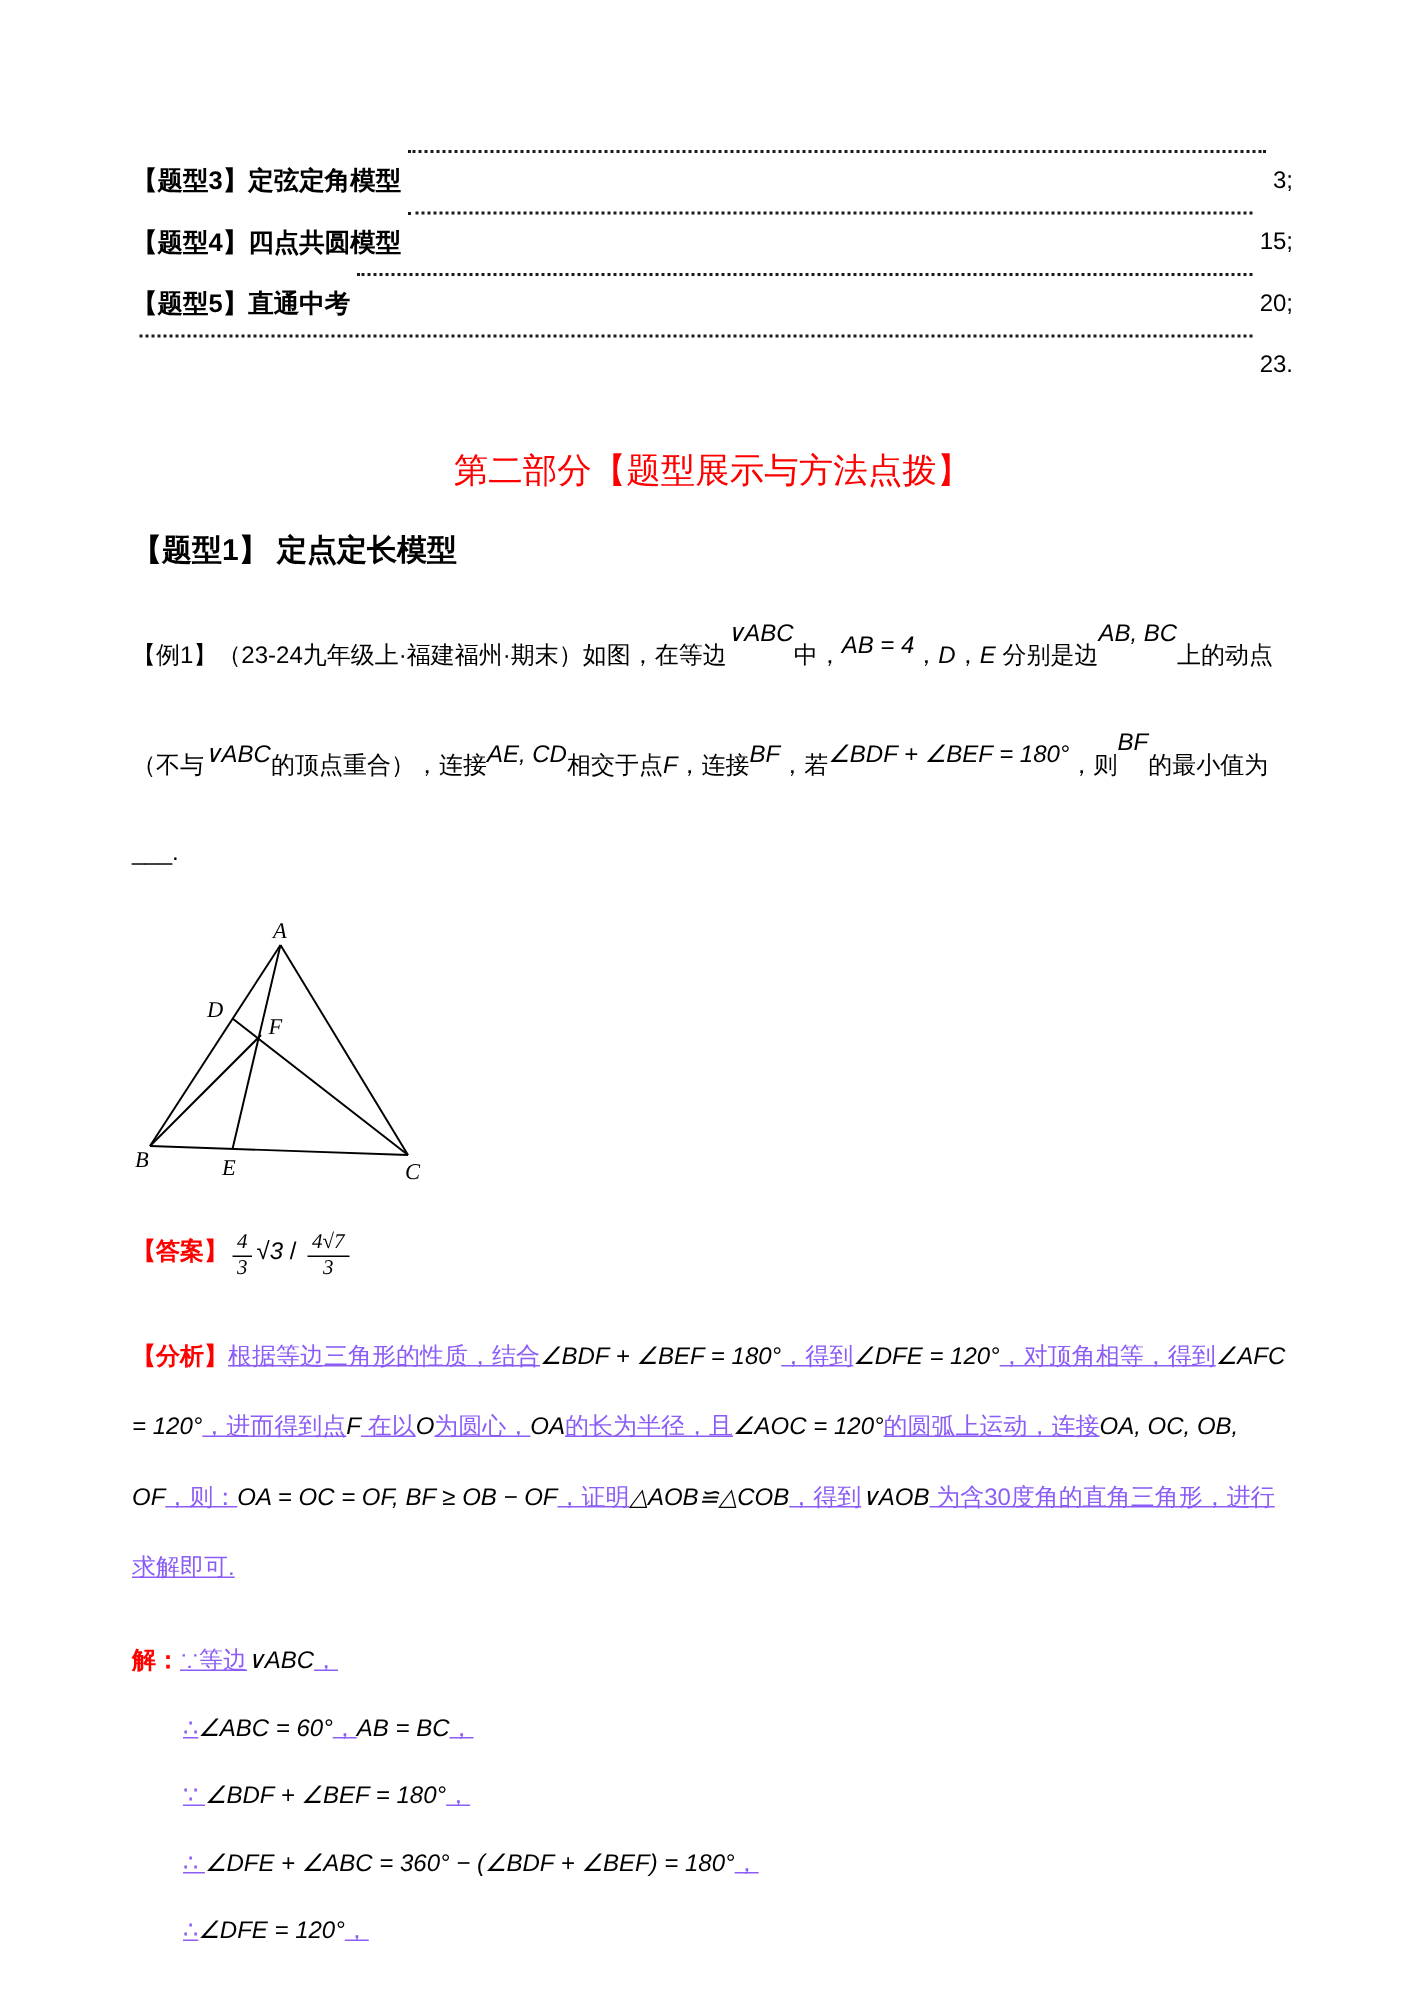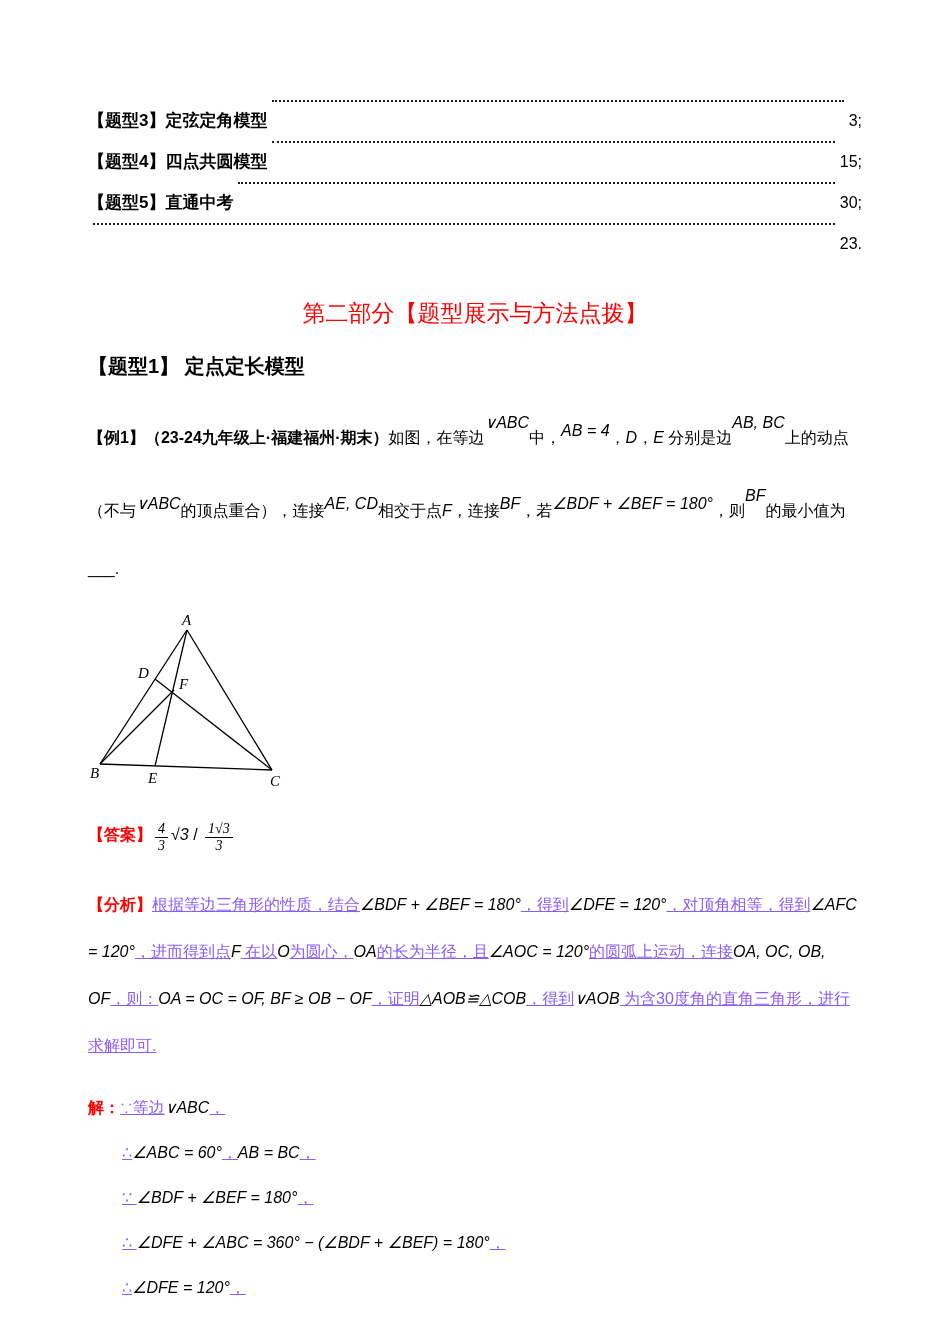--- a/index.html
+++ b/index.html
@@ -23,21 +23,21 @@
   
   .part-title { text-align: center; color: #fe0000; font-size: 23px; font-weight: normal; margin: 34px 0 24px 0; }
   .section-title { font-size: 20px; font-weight: bold; margin: 0 0 14px 0; color: #000; }
 
   
   .para { margin: 0; font-size: 16px; }
   .example { line-height: 58px; margin-top: 8px; }
   .answer  { line-height: 40px; margin-top: 18px; }
   .analysis{ line-height: 47px; margin-top: 26px; }
 
-  .b  { font-weight: bold; }
+  .b  { font-weight: normal; }
   .r  { color: #8b5cf6; text-decoration: underline; }
   .rb { color: #fe0000; font-weight: bold; }
   .m  { font-family: Liberation Sans, sans-serif; font-style: italic; margin-top: 13px; }
   .u1 { vertical-align: 7px; }
   .u2 { vertical-align: 15px; }
 
   .frac { display: inline-block; text-align: center; vertical-align: -10px;
           font-family: "Liberation Serif", serif; font-style: italic;
           font-size: 14px; line-height: 1.15; margin: 0 3px; }
   .frac .num { display: block; border-bottom: 1px solid #000; padding: 0 3px; }
@@ -66,21 +66,21 @@
       <span class="toc-page">3;</span>
     </div>
     <div class="toc-row">
       <span class="toc-label">【题型4】四点共圆模型</span>
       <span class="toc-leader"></span>
       <span class="toc-page">15;</span>
     </div>
     <div class="toc-row">
       <span class="toc-label">【题型5】直通中考</span>
       <span class="toc-leader"></span>
-      <span class="toc-page">30;</span>
+      <span class="toc-page">20;</span>
     </div>
     <div class="toc-row">
       <span class="toc-leader"></span>
       <span class="toc-page">23.</span>
     </div>
   </div>
 
   <div class="part-title">第二部分【题型展示与方法点拨】</div>
 
   <div class="section-title">【题型1】  定点定长模型</div>
@@ -100,21 +100,21 @@
 
       <text class="fig-label" x="92" y="13">A</text>
       <text class="fig-label" x="0" y="166">B</text>
       <text class="fig-label" x="180" y="174">C</text>
       <text class="fig-label" x="48" y="66">D</text>
       <text class="fig-label" x="58" y="171">E</text>
       <text class="fig-label" x="89" y="77">F</text>
     </svg>
   </div>
 
-  <p class="para answer"><span class="rb">【答案】</span><span class="frac"><span class="num">4</span><span class="den">3</span></span><span class="m">√3</span><span class=""> / </span><span class="frac"><span class="num">1√3</span><span class="den">3</span></span></p>
+  <p class="para answer"><span class="rb">【答案】</span><span class="frac"><span class="num">4</span><span class="den">3</span></span><span class="m">√3</span><span class=""> / </span><span class="frac"><span class="num">4√7</span><span class="den">3</span></span></p>
 
   <p class="para analysis"><span class="rb">【分析】</span><span class="r">根据等边三角形的性质，结合</span><span class="m">∠BDF + ∠BEF = 180°</span><span class="r">，得到</span><span class="m">∠DFE = 120°</span><span class="r">，对顶角相等，得到</span><span class="m">∠AFC = 120°</span><span class="r">，进而得到点</span><span class="m">F</span><span class="r"> 在以</span><span class="m">O</span><span class="r">为圆心，</span><span class="m">OA</span><span class="r">的长为半径，且</span><span class="m">∠AOC = 120°</span><span class="r">的圆弧上运动，连接</span><span class="m">OA, OC, OB, OF</span><span class="r">，则：</span><span class="m">OA = OC = OF, BF ≥ OB − OF</span><span class="r">，证明</span><span class="m">△AOB≌△COB</span><span class="r">，得到</span><span class="m">∨AOB</span><span class="r"> 为含30度角的直角三角形，进行求解即可.</span></p>
 
   <div class="solution">
     <p class="sol-line"><span class="rb">解：</span><span class="r">∵等边</span><span class="m">∨ABC</span><span class="r">，</span></p>
     <p class="sol-line sol-indent"><span class="r">∴</span><span class="m">∠ABC = 60°</span><span class="r">，</span><span class="m">AB = BC</span><span class="r">，</span></p>
     <p class="sol-line sol-indent"><span class="r">∵ </span><span class="m">∠BDF + ∠BEF = 180°</span><span class="r">，</span></p>
     <p class="sol-line sol-indent"><span class="r">∴ </span><span class="m">∠DFE + ∠ABC = 360° − (∠BDF + ∠BEF) = 180°</span><span class="r">，</span></p>
     <p class="sol-line sol-indent"><span class="r">∴</span><span class="m">∠DFE = 120°</span><span class="r">，</span></p>
   </div>

